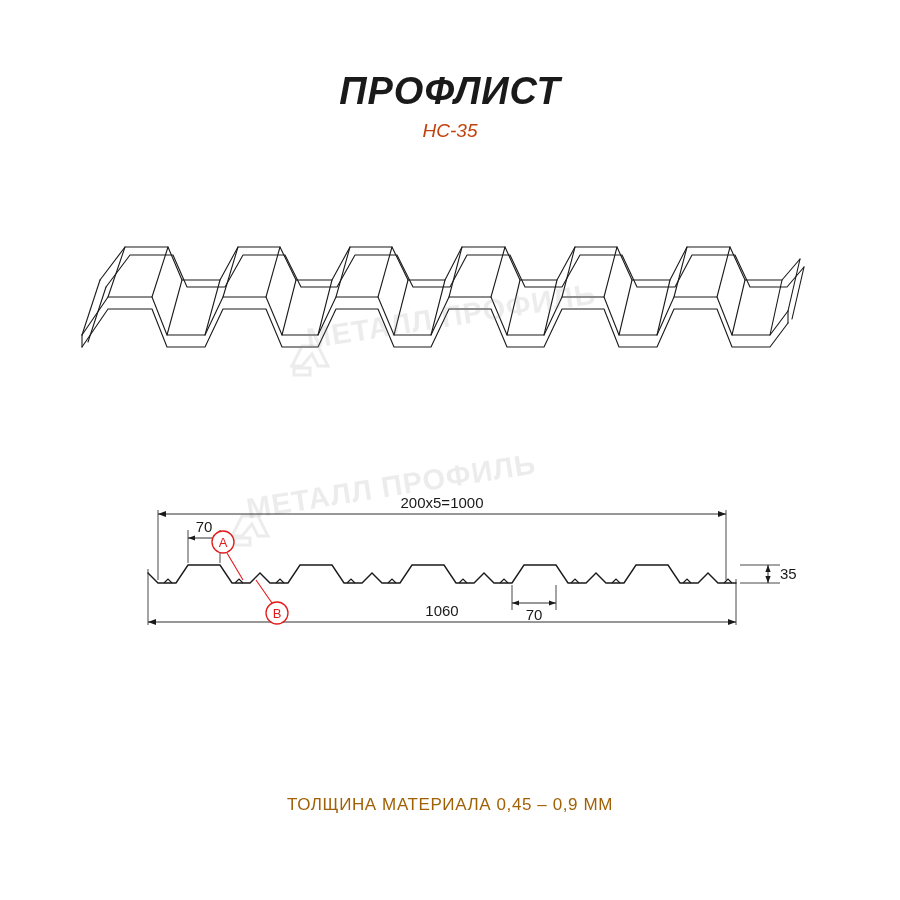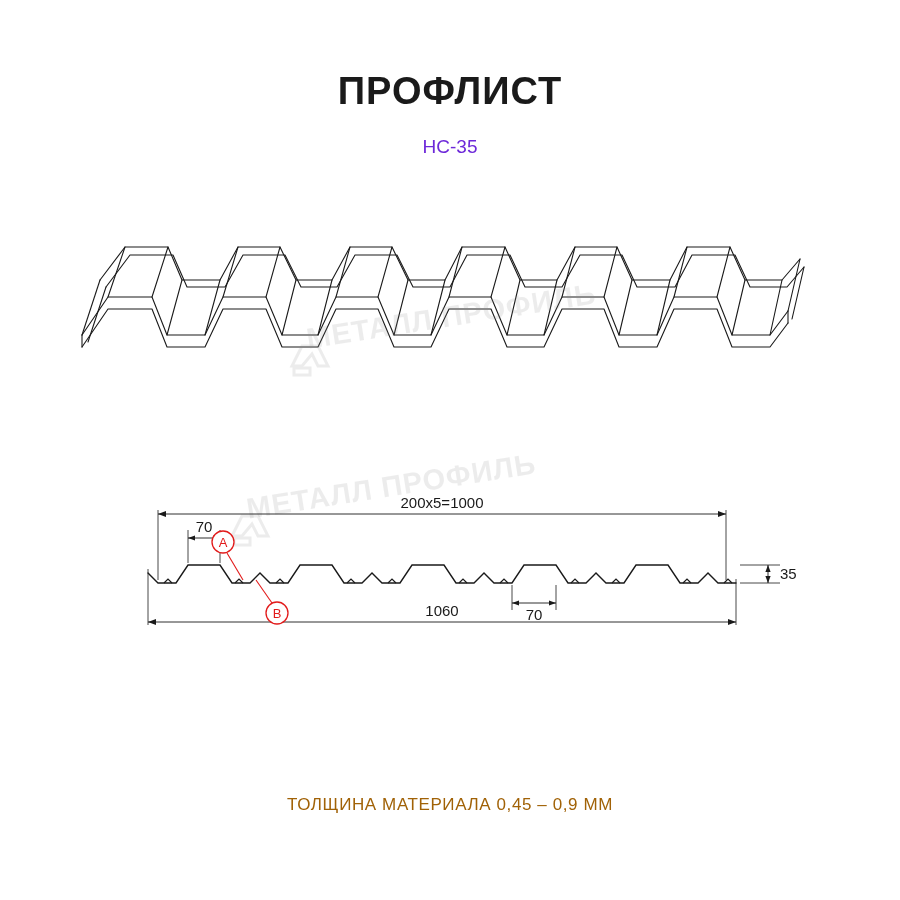--- a/index.html
+++ b/index.html
@@ -19,32 +19,33 @@
     position: relative;
     width: 900px;
     height: 900px;
   }
   .title-block {
     position: absolute;
     top: 72px;
     left: 0;
     width: 900px;
     text-align: center;
+    font-style: italic;
   }
   .title {
     font-size: 38px;
     font-weight: bold;
     letter-spacing: 1px;
     color: #1a1a1a;
     line-height: 1.05;
   }
   .subtitle {
-    margin-top: 24px;
+    margin-top: 8px;
     font-size: 19px;
-    color: #6d28d9;
+    color: #c2410c;
   }
   .iso-area {
     position: absolute;
     top: 225px;
     left: 70px;
     width: 760px;
     height: 180px;
   }
   .draw-area {
     position: absolute;

